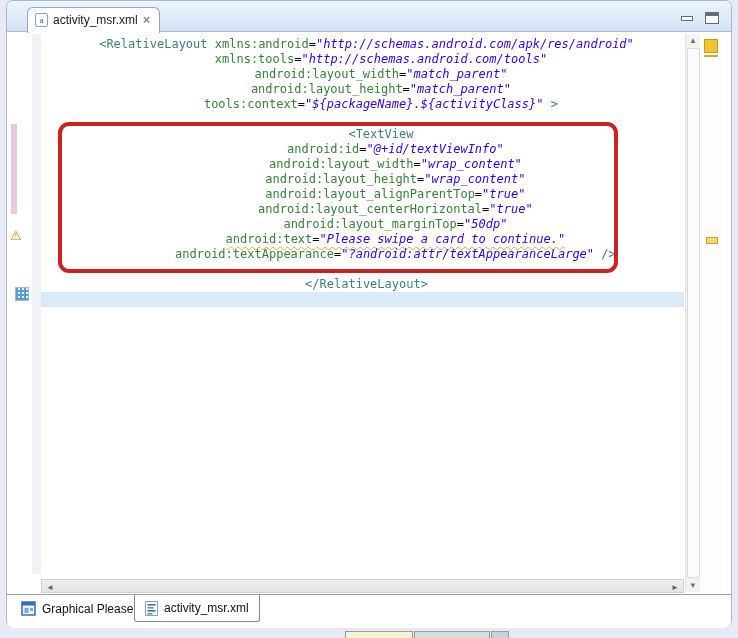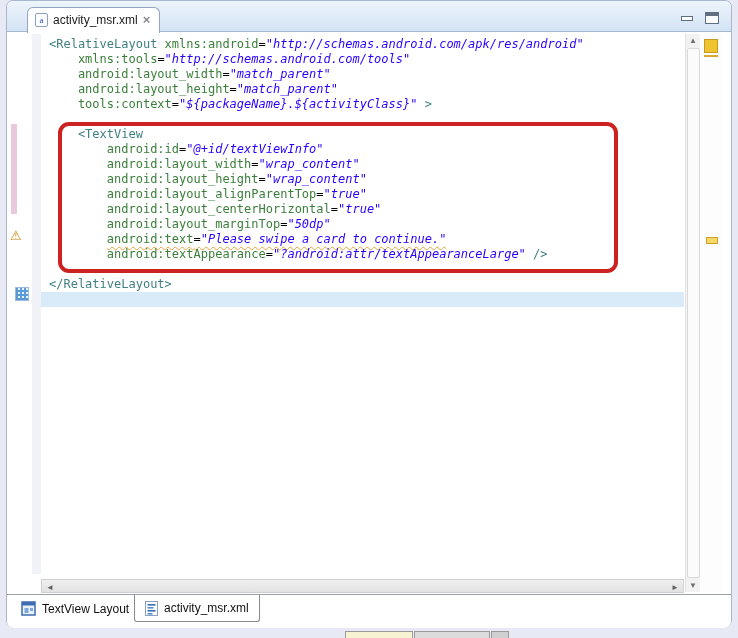--- a/index.html
+++ b/index.html
@@ -57,21 +57,21 @@
       repeating-linear-gradient(90deg,#5B9BD5 0 2px,#EAF2FB 2px 4px);
     border:1px solid #9DBBDD; }
 
   
   .code {
     position:absolute; left:34px; top:5px; width:643px; height:540px;
     font-family:"DejaVu Sans Mono", monospace;
     font-size:12px; line-height:15px;
     white-space:pre; padding-left:8px;
   }
-  .code-line { height:15px; }
+  .code-line { height:15px;text-align:center; }
   .tag { color:#3F7F7F; }
   .attr { color:#3A7F3A; }
   .val { color:#2A00FF; font-style:italic; }
   .pln { color:#000000; }
   .warn span { text-decoration:underline; text-decoration-style:wavy; text-decoration-color:#E8A33D;
     text-decoration-thickness:1px; text-underline-offset:3px; }
   .cursor-line { background:#D9EBF9; margin-left:-8px; padding-left:8px; }
 
   
   .red-box { position:absolute; left:51px; top:90px; width:560px; height:151px;
@@ -153,21 +153,21 @@
     </div>
 
     <div class="bottom-strip">
       <div class="btab btab1">
         <svg width="15" height="15" viewBox="0 0 15 15">
           <rect x="1" y="1" width="13" height="13" fill="#EAF1FA" stroke="#3B6EAE" stroke-width="1.5"></rect>
           <rect x="1" y="1" width="13" height="3.5" fill="#3B6EAE"></rect>
           <rect x="3.5" y="7" width="4" height="5" fill="#7FA8D9"></rect>
           <rect x="9" y="7" width="3" height="3" fill="#7FA8D9"></rect>
         </svg>
-        <span>TextView Layout</span>
+        <span>Graphical Please</span>
       </div>
       <div class="btab btab2">
         <svg width="13" height="15" viewBox="0 0 13 15">
           <rect x="0.5" y="0.5" width="12" height="14" fill="#FFFFFF" stroke="#8CA0C0"></rect>
           <rect x="2.5" y="3" width="8" height="1.6" fill="#3B6EAE"></rect>
           <rect x="2.5" y="6" width="6" height="1.6" fill="#5B8ECB"></rect>
           <rect x="2.5" y="9" width="8" height="1.6" fill="#3B6EAE"></rect>
           <rect x="2.5" y="12" width="5" height="1.6" fill="#5B8ECB"></rect>
         </svg>
         <span>activity_msr.xml</span>

